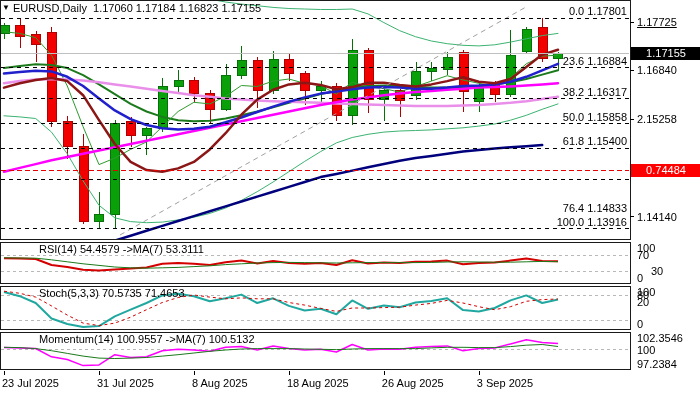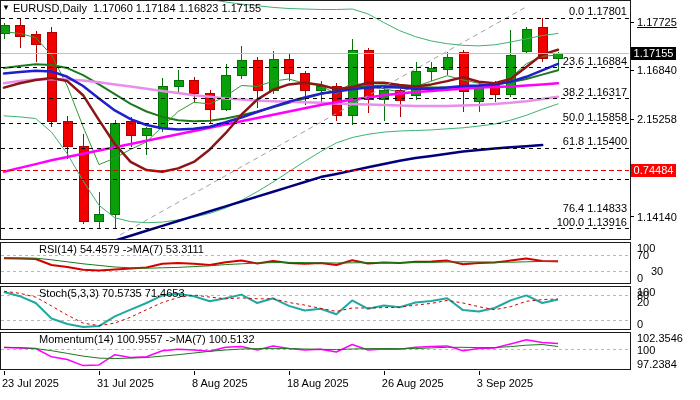--- a/index.html
+++ b/index.html
@@ -3,21 +3,21 @@
 <meta charset="utf-8">
 <style>
   html,body{margin:0;padding:0;background:#fff;}
   #chart-root{
     position:relative;width:700px;height:400px;background:#fff;overflow:hidden;
     font-family:"Liberation Sans","DejaVu Sans",sans-serif;font-size:11px;color:#000;
   }
   #plot{position:absolute;left:0;top:0;}
   .lbl{position:absolute;white-space:nowrap;line-height:12px;font-size:11px;color:#000;}
   .fib-lbl{text-align:right;}
-  .badge{position:absolute;left:631px;width:45px;height:13px;line-height:13px;
+  .badge{position:absolute;left:631px;width:70px;height:13px;line-height:13px;
          text-align:center;font-size:11px;color:#fff;}
   .badge.current{background:#000;}
   .badge.alert{background:#f00;}
   #title-bar{position:absolute;left:2px;top:1px;height:13px;line-height:13px;font-size:11px;}
   #symbol-dropdown-arrow{font-size:8px;vertical-align:2px;margin-right:3px;}
   .panel-title{position:absolute;left:3px;font-size:11px;padding-left:36px;}
 </style>
 </head>
 <body>
 

